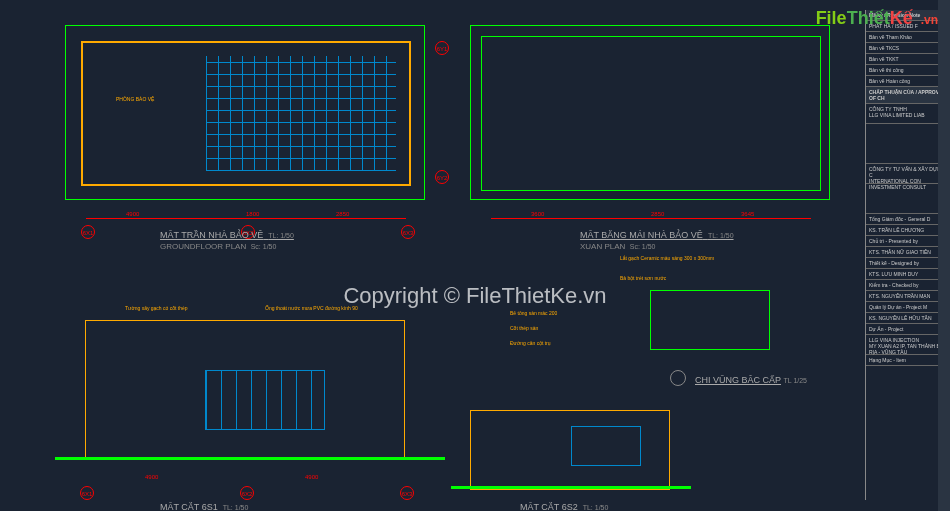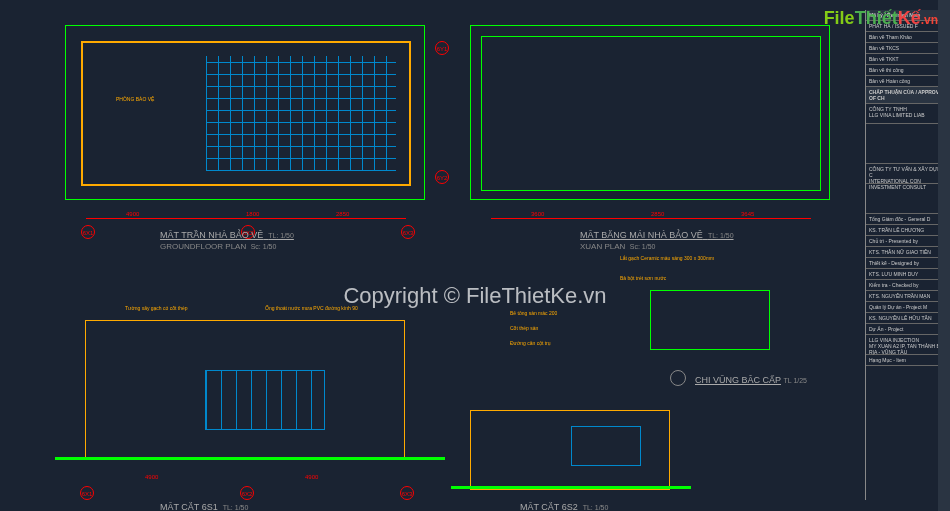--- a/index.html
+++ b/index.html
@@ -197,21 +197,21 @@
       position: absolute;
       top: 8px;
       right: 12px;
       z-index: 101;
       font-size: 18px;
       font-weight: bold;
     }
     .logo .file { color: #84cc16; }
     .logo .thiet { color: #4CAF50; text-align: right; }
     .logo .ke { color: #ef4444; }
-    .logo .vn { color: #F44336; font-size: 12px; }
+    .logo .vn { color: #F44336; font-size: 12px; margin-left: 8px; }
     .scrollbar-v {
       position: absolute;
       right: 0;
       top: 0;
       width: 12px;
       height: 100%;
       background: #2a3442;
     }
     .section-2 {
       position: absolute;

